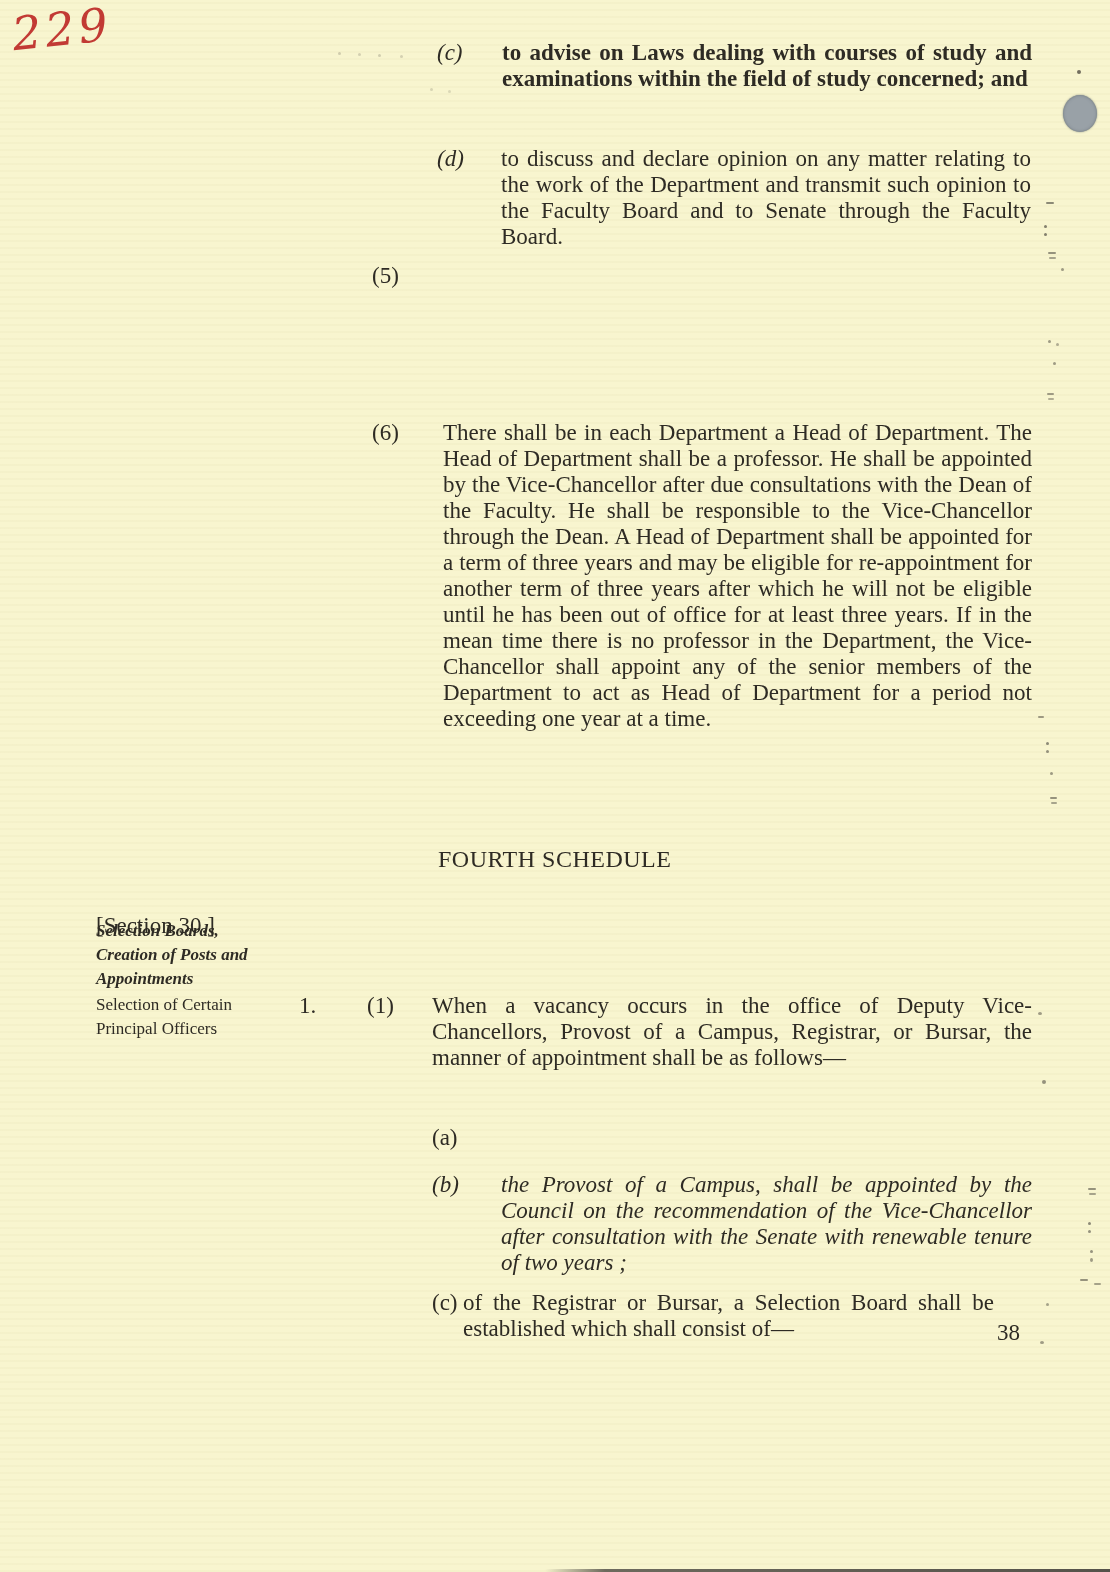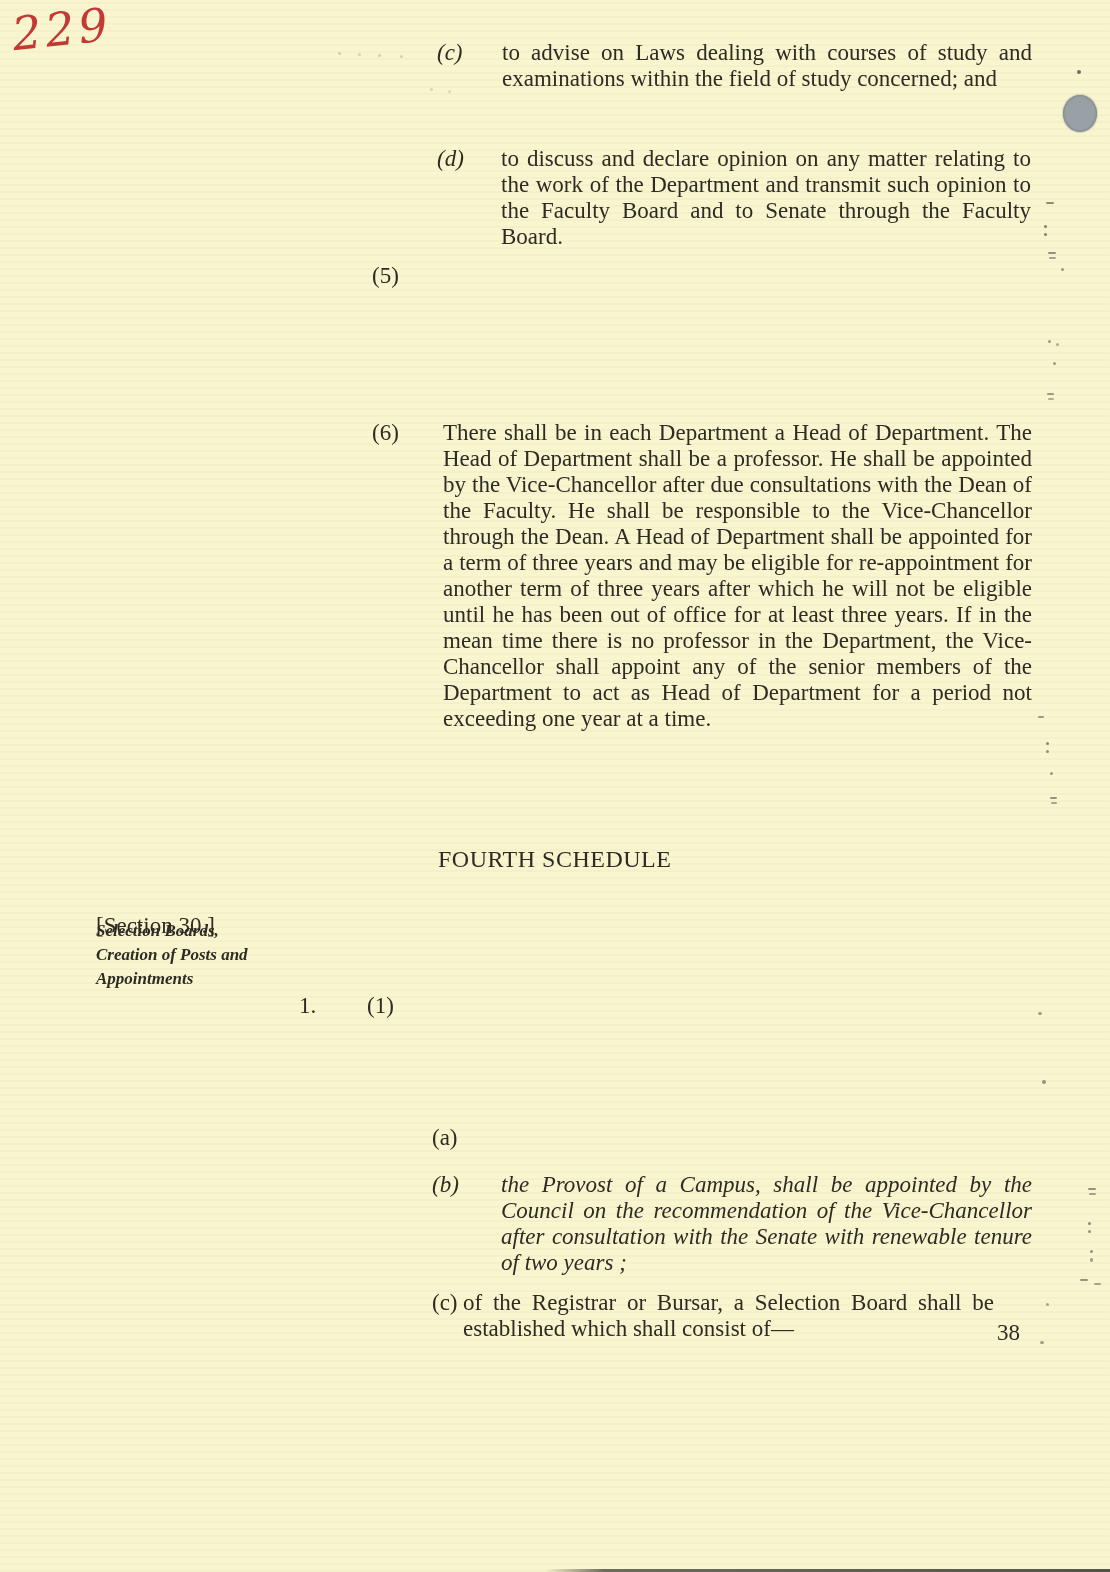--- a/index.html
+++ b/index.html
@@ -32,21 +32,21 @@
     box-shadow:0 0 2px rgba(90,100,105,.7), inset 0 0 3px rgba(70,80,85,.5);
   }
   
   .item{position:absolute;}
   .item .label{position:absolute;left:0;top:0;font-size:23px;line-height:26px;}
   .item .label.it{font-style:italic;}
   .item .text{
     font-size:23px;line-height:26px;text-align:justify;
     text-justify:inter-word;
   }
-  #item-c{top:40px;left:437px;}   #item-c .text{margin-left:65px;width:530px;}
+  #item-c{top:40px;left:437px;}   #item-c .text{margin-left:65px;width:530px;font-weight:bold;}
   #item-d{top:146px;left:437px;}  #item-d .text{margin-left:64px;width:530px;}
   #item-5{top:263px;left:372px;}  #item-5 .text{margin-left:71px;width:589px;}
   #item-6{top:420px;left:372px;}  #item-6 .text{margin-left:71px;width:589px;}
   .schedule-heading{
     position:absolute;left:438px;top:846px;
     font-size:24px;letter-spacing:.5px;
   }
   .section-ref{position:absolute;left:96px;top:913px;font-size:23px;}
   .margin-note{
     position:absolute;left:96px;width:190px;
@@ -99,24 +99,29 @@
   </div>
 
   <div class="schedule-heading">FOURTH SCHEDULE</div>
 
   <div class="section-ref">[Section 30.]</div>
 
   <div class="margin-note" id="margin-note-1">Selection Boards,
 Creation of Posts and
 Appointments</div>
 
+  <div class="margin-note" id="margin-note-2">Selection of Certain
+Principal Officers</div>
 
   <div class="clause-number">1.</div>
   <div class="clause-subnumber">(1)</div>
 
+  <div class="item" id="clause-intro">
+    <div class="text">When a vacancy occurs in the office of Deputy Vice-Chancellors, Provost of a Campus, Registrar, or Bursar, the manner of appointment shall be as follows—</div>
+  </div>
 
   <div class="item" id="sub-a">
     <span class="label">(a)</span>
   </div>
 
   <div class="item" id="sub-b">
     <span class="label it">(b)</span>
     <div class="text">the Provost of a Campus, shall be appointed by the Council on the recommendation of the Vice-Chancellor after consultation with the Senate with renewable tenure of two years ;</div>
   </div>
 

